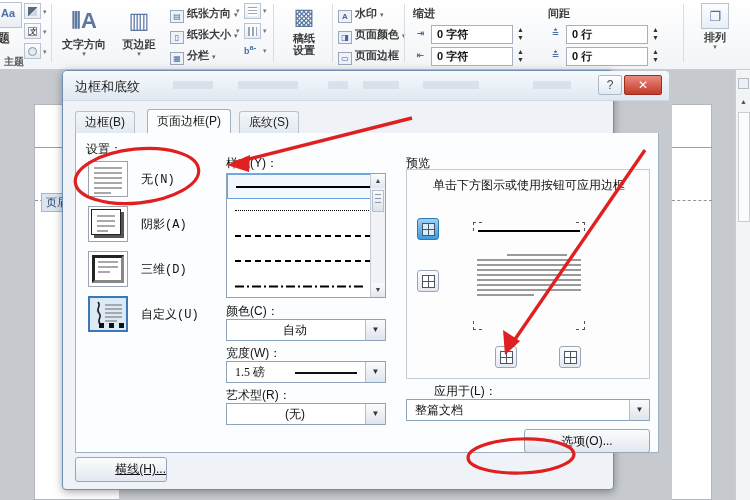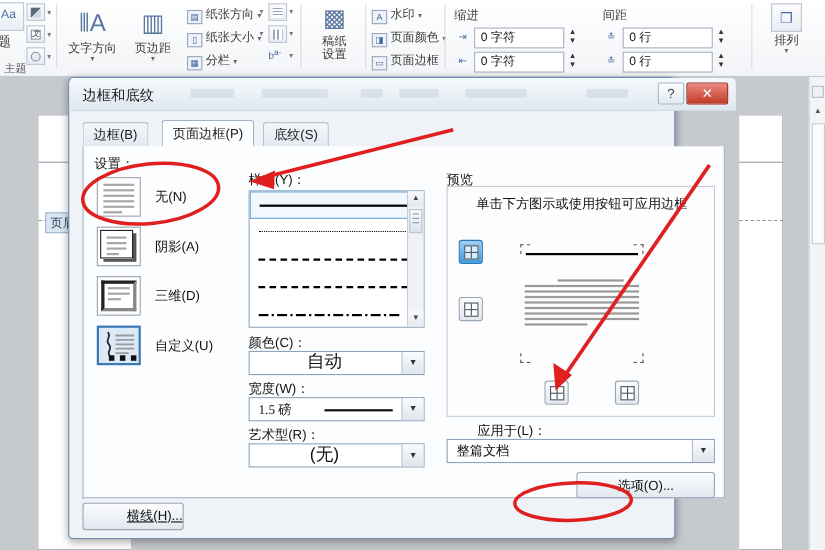--- a/index.html
+++ b/index.html
@@ -10,20 +10,21 @@
     font-size:12px; color:#1c1c1c;
     background:#ffffff;
     position:relative;
   }
 
   
   #ribbon {
     position:absolute; left:0; top:0; width:750px; height:70px;
     background:linear-gradient(#ffffff,#f2f4f7);
     border-bottom:1px solid #c4ccd6;
+    font-weight:bold;
   }
   .rb-group { position:absolute; top:0; height:70px; }
   .rb-sep { position:absolute; top:4px; width:1px; height:58px; background:#d8dde4; }
   .rb-grouplabel {
     position:absolute; bottom:1px; width:100%; text-align:center;
     font-size:10px; color:#5a5a5a;
   }
   .big-btn {
     position:absolute; text-align:center; width:54px;
   }
@@ -146,21 +147,21 @@
   }
   #dlg-body {
     position:absolute; left:12px; top:62px; width:584px; height:320px;
     background:#fcfdfe; border:1px solid #9fb0c2; border-top:none;
   }
 
   .sec-label { position:absolute; font-size:12px; color:#111; }
 
   
   #setting-list { position:absolute; left:10px; top:28px; width:124px; }
-  .set-item { position:relative; height:38px; margin-bottom:7px; }
+  .set-item { position:relative; height:38px; margin-bottom:7px;font-family:Liberation Mono, monospace; }
   .set-thumb {
     position:absolute; left:2px; top:0; width:40px; height:36px;
     border:1px solid #9aa3ae; background:#fff;
   }
   .set-thumb.sel { border:2px solid #3c78b4; background:#dce9f7; }
   .set-cap { position:absolute; left:55px; top:10px; font-size:12px; color:#111; }
 
   .th-lines { position:absolute; left:5px; top:5px; right:5px; bottom:5px; }
   .th-lines i { display:block; height:2px; background:#a8a8a8; margin-bottom:3px; }
   .th-box { position:absolute; left:3px; top:3px; right:3px; bottom:3px; border:2px solid #222; }
@@ -182,21 +183,21 @@
     position:absolute; right:0; top:0; width:15px; height:123px;
     background:#f0f2f5; border-left:1px solid #c4ccd6;
   }
   .sc-btn { position:absolute; left:0; width:14px; height:14px; background:linear-gradient(#fafbfd,#e2e7ee); text-align:center; font-size:7px; line-height:14px; color:#444; }
   #sc-thumb { position:absolute; left:1px; top:16px; width:12px; height:22px; background:linear-gradient(#fafbfd,#dde3ec); border:1px solid #b6bfcb; }
   #sc-thumb i { display:block; width:6px; height:1px; background:#8c97a5; margin:3px auto 0; }
 
   .combo {
     position:absolute; height:22px; border:1px solid #8fa4ba; background:#fff;
   }
-  .combo .val { position:absolute; left:0; right:22px; top:0; height:20px; line-height:20px; font-size:16px; color:#111; text-align:center; }
+  .combo .val { position:absolute; left:0; right:22px; top:0; height:20px; line-height:20px; font-size:12px; color:#111; text-align:center; }
   .combo .valleft { position:absolute; left:8px; top:0; height:20px; line-height:20px; font-size:12px; color:#111;font-family:Liberation Serif, serif; }
   .combo .btn {
     position:absolute; right:0; top:0; width:20px; height:20px;
     background:linear-gradient(#fafbfd,#dfe5ed); border-left:1px solid #b4bdc9;
     font-size:8px; text-align:center; line-height:20px; color:#333;
   }
   .combo .swatchline { position:absolute; left:68px; top:10px; width:62px; height:2px; background:#111; }
 
   
   #preview-col { position:absolute; left:330px; top:24px; width:244px; }

